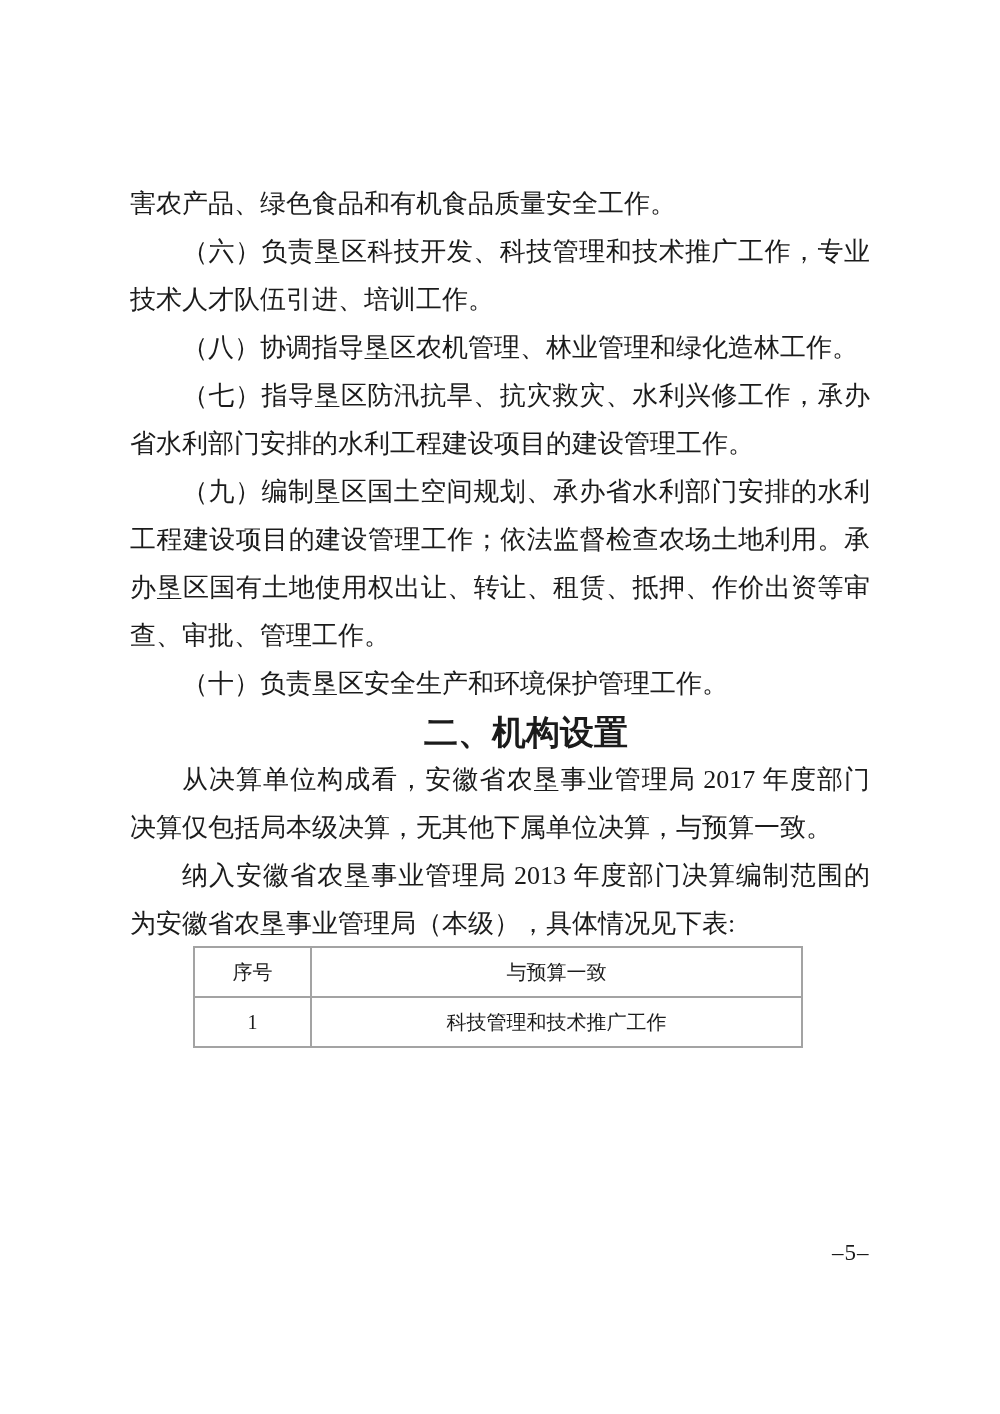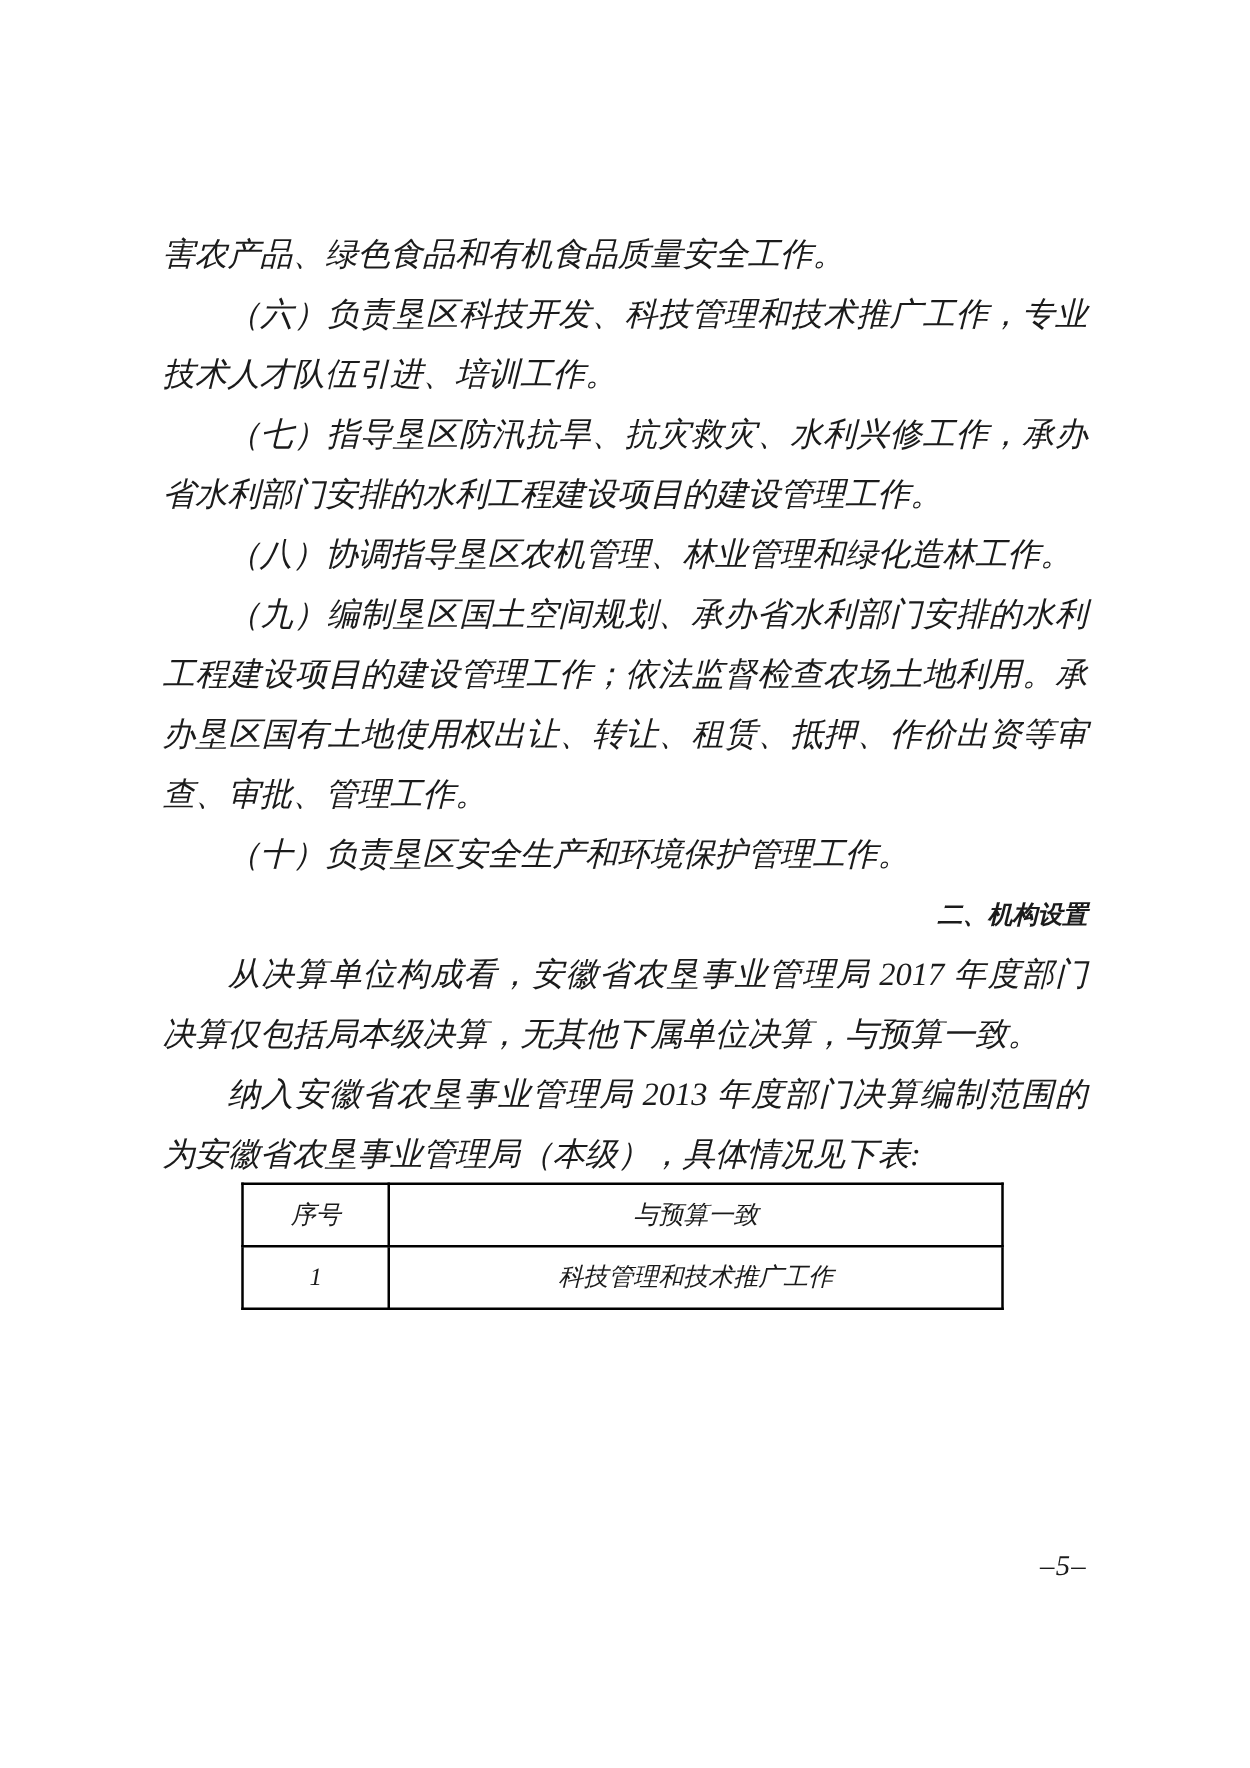--- a/index.html
+++ b/index.html
@@ -8,21 +8,20 @@
     background: #ffffff;
   }
   .page {
     position: relative;
     width: 1000px;
     height: 1414px;
     background: #ffffff;
     color: #1b1b1b;
     font-family: "Liberation Serif", serif;
     overflow: hidden;
-    font-style: italic;
   }
   .content {
     position: absolute;
     left: 130px;
     top: 180px;
     width: 740px;
     font-size: 26px;
     line-height: 48px;
     text-align: justify;
   }
@@ -31,38 +30,38 @@
   }
   .indent {
     text-indent: 52px;
   }
   .tight {
     letter-spacing: -0.7px;
   }
   .section-heading {
     font-family: "Liberation Sans", sans-serif;
     font-weight: bold;
-    font-size: 20px;
+    font-size: 34px;
     line-height: 48px;
     margin: 0;
     text-indent: 52px;
-    text-align: right;
+    text-align: center;
   }
   .units-table {
     border-collapse: collapse;
     table-layout: fixed;
     width: 610px;
     margin: 0 0 0 63px;
     margin-top: -2px;
     font-size: 20px;
     text-align: center;
   }
   .units-table th,
   .units-table td {
-    border: 2px solid #000000;
+    border: 2px solid #a3a3a3;
     font-weight: normal;
     height: 31px;
     padding: 0;
     vertical-align: middle;
   }
   .units-table .col-seq {
     width: 115px;
   }
   .page-number {
     position: absolute;
@@ -77,23 +76,23 @@
 <body>
 
 <div class="page">
 
   <div class="content">
 
     <p>害农产品、绿色食品和有机食品质量安全工作。</p>
 
     <p class="indent">（六）负责垦区科技开发、科技管理和技术推广工作，专业技术人才队伍引进、培训工作。</p>
 
+    <p class="indent">（八）协调指导垦区农机管理、林业管理和绿化造林工作。</p>
+
     <p class="indent">（七）指导垦区防汛抗旱、抗灾救灾、水利兴修工作，承办省水利部门安排的水利工程建设项目的建设管理工作。</p>
-
-    <p class="indent">（八）协调指导垦区农机管理、林业管理和绿化造林工作。</p>
 
     <p class="indent">（九）编制垦区国土空间规划、承办省水利部门安排的水利工程建设项目的建设管理工作；依法监督检查农场土地利用。承办垦区国有土地使用权出让、转让、租赁、抵押、作价出资等审查、审批、管理工作。</p>
 
     <p class="indent">（十）负责垦区安全生产和环境保护管理工作。</p>
 
 
     <h2 class="section-heading">二、机构设置</h2>
 
     <p class="indent">从决算单位构成看，安徽省农垦事业管理局 2017 年度部门决算仅包括局本级决算，无其他下属单位决算，与预算一致。</p>
 

